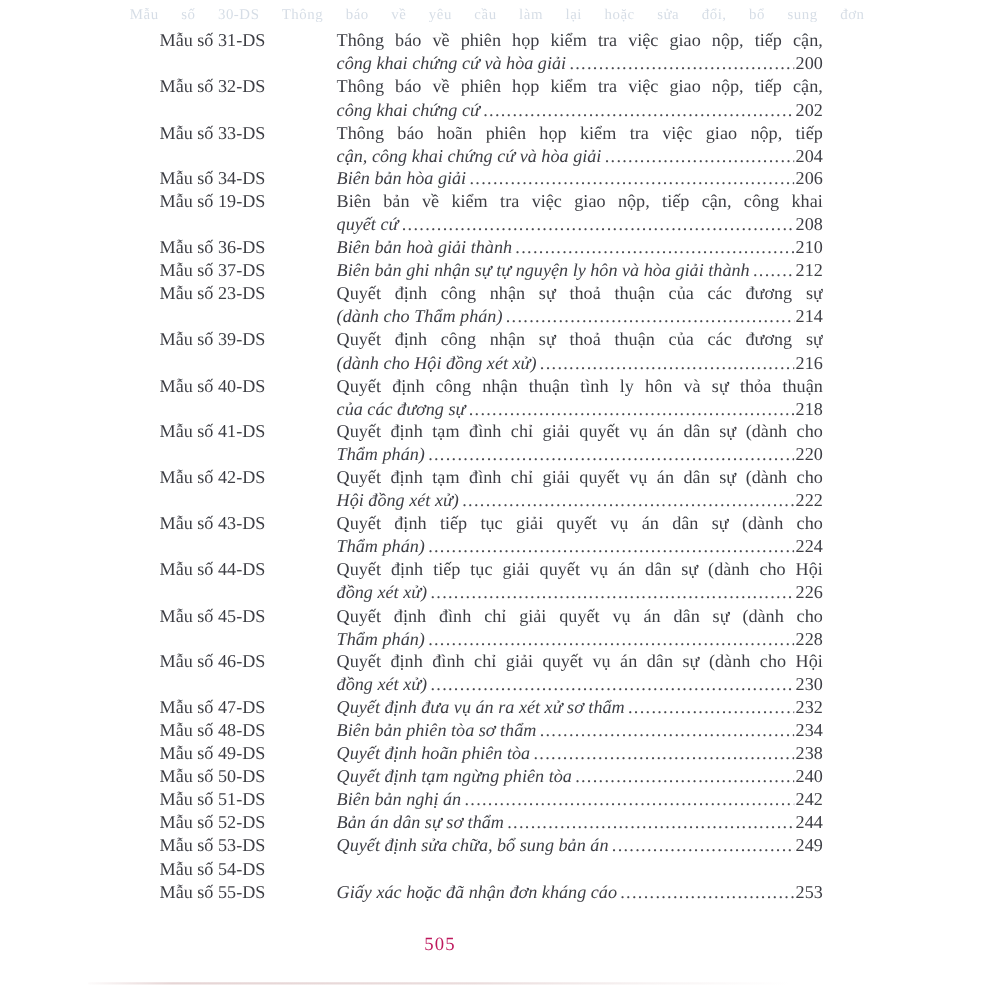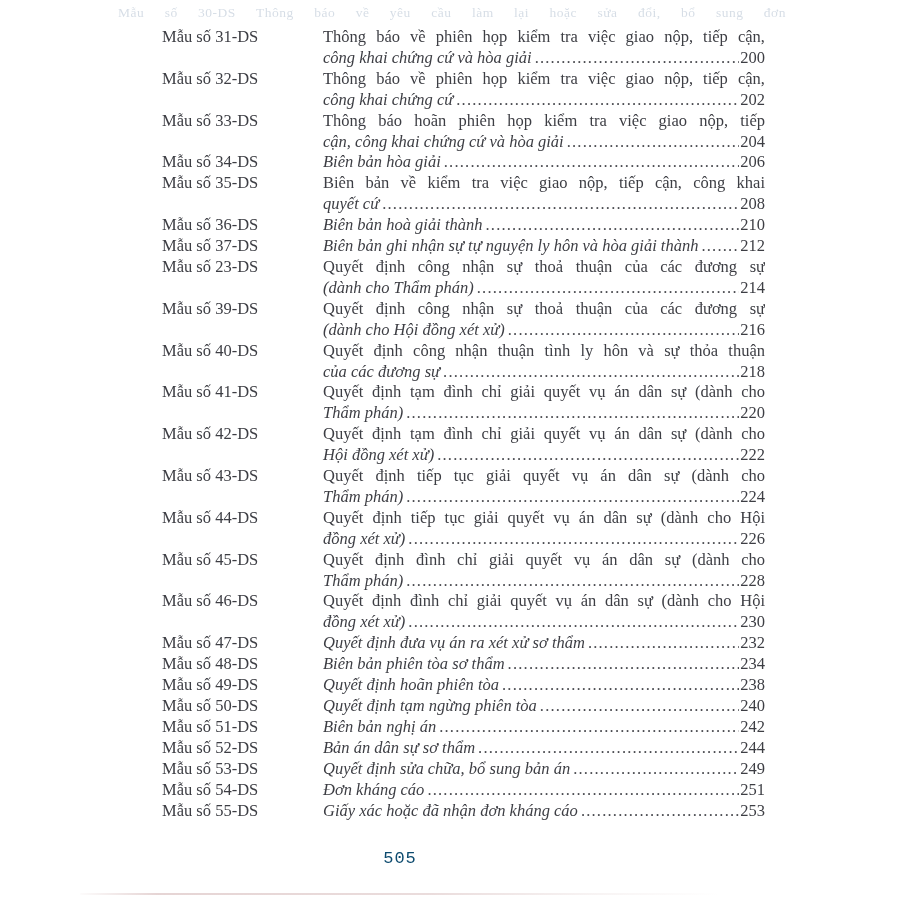--- a/index.html
+++ b/index.html
@@ -30,21 +30,21 @@
     filter: blur(0.6px);
     text-align: justify;
     text-align-last: justify;
     white-space: nowrap;
     overflow: hidden;
     letter-spacing: 0.5px;
   }
   .toc {
     position: absolute;
     top: 27px;
-    left: 162px;
+    left: 145px;
     width: 603px;
   }
   .entry {
     display: flex;
     align-items: flex-start;
   }
   .entry-label {
     flex: 0 0 113px;
     font-size: 16.5px;
     line-height: 20.9px;
@@ -87,24 +87,24 @@
   .pgnum {
     flex: 0 0 auto;
     white-space: nowrap;
   }
   .footer-pagenum {
     position: absolute;
     top: 849px;
     left: 348px;
     width: 104px;
     text-align: center;
-    font-family: Liberation Mono, monospace;
+    font-family: Liberation Serif, serif;
     font-size: 17px;
     letter-spacing: 1px;
-    color: #0c4a6e;
+    color: #be185d;
   }
   .bottom-scan-line {
     position: absolute;
     top: 893px;
     left: 80px;
     width: 640px;
     height: 2px;
     background: linear-gradient(to right,
       rgba(213,183,183,0.05),
       rgba(209,178,178,0.55) 12%,
@@ -159,21 +159,21 @@
         <div class="entry-label">Mẫu số 34-DS</div>
         <div class="entry-titles">
           <div class="lastline">
             <span class="ltext">Biên bản hòa giải</span>
             <span class="dots"></span>
             <span class="pgnum">206</span>
           </div>
         </div>
       </div>
       <div class="entry">
-        <div class="entry-label">Mẫu số 35-DS</div>
+        <div class="entry-label">Mẫu số 19-DS</div>
         <div class="entry-titles">
           <div class="jline">Biên bản về kiểm tra việc giao nộp, tiếp cận, công khai</div>
           <div class="lastline">
             <span class="ltext">quyết cứ</span>
             <span class="dots"></span>
             <span class="pgnum">208</span>
           </div>
         </div>
       </div>
       <div class="entry">
@@ -360,27 +360,20 @@
         <div class="entry-titles">
           <div class="lastline">
             <span class="ltext">Quyết định sửa chữa, bổ sung bản án</span>
             <span class="dots"></span>
             <span class="pgnum">249</span>
           </div>
         </div>
       </div>
       <div class="entry">
         <div class="entry-label">Mẫu số 54-DS</div>
-        <div class="entry-titles">
-          <div class="lastline">
-            <span class="ltext">Đơn kháng cáo</span>
-            <span class="dots"></span>
-            <span class="pgnum">251</span>
-          </div>
-        </div>
       </div>
       <div class="entry">
         <div class="entry-label">Mẫu số 55-DS</div>
         <div class="entry-titles">
           <div class="lastline">
             <span class="ltext">Giấy xác hoặc đã nhận đơn kháng cáo</span>
             <span class="dots"></span>
             <span class="pgnum">253</span>
           </div>
         </div>

